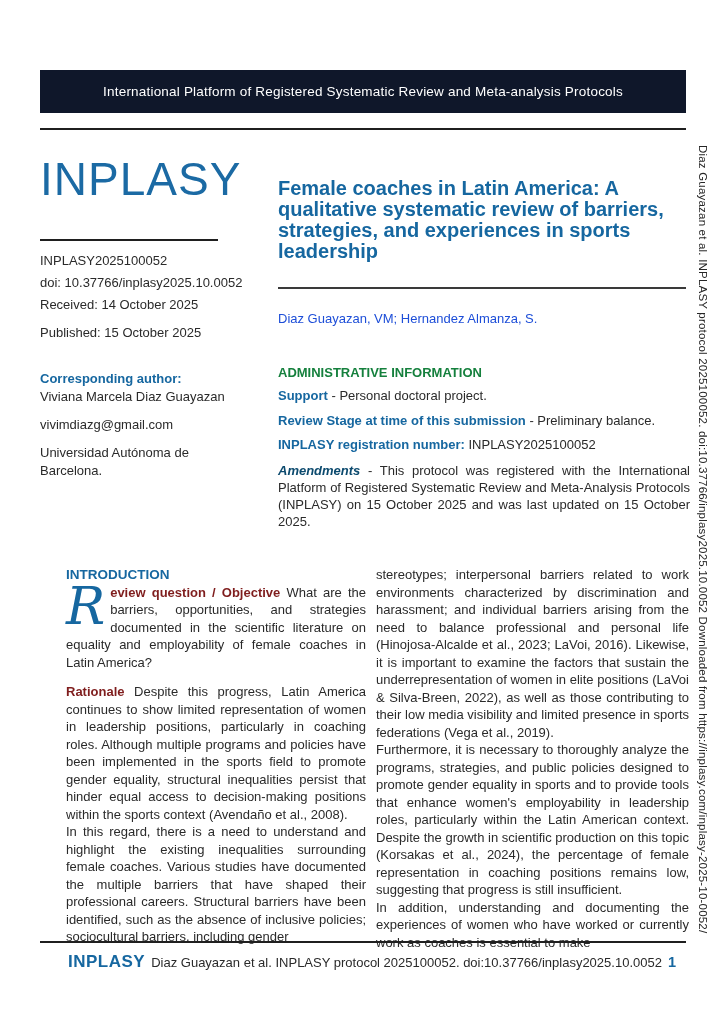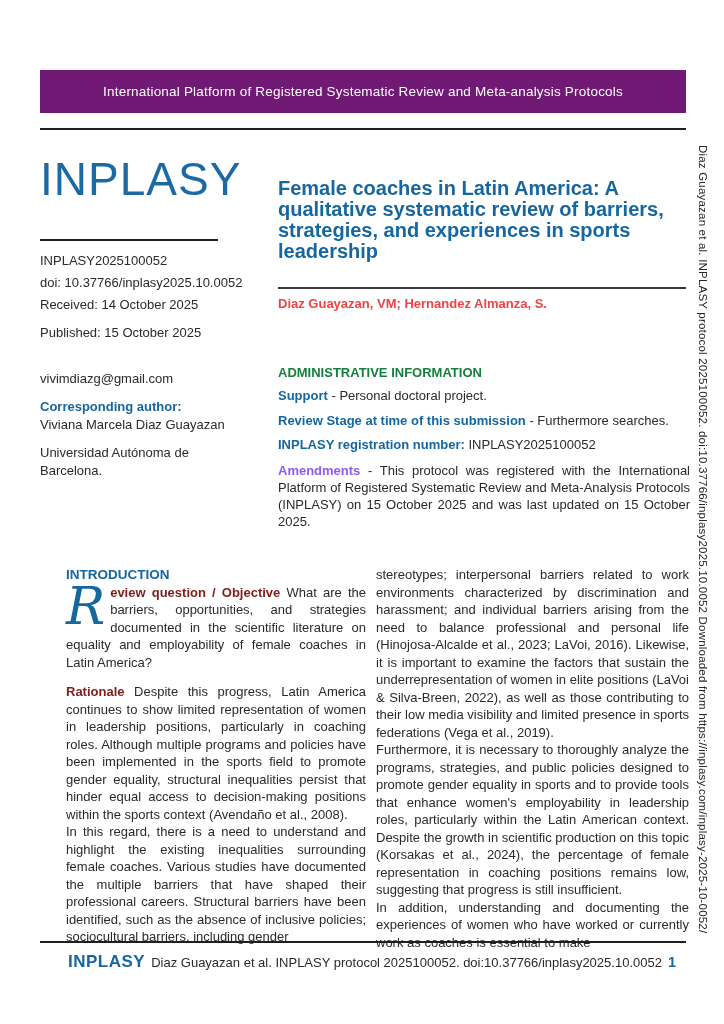--- a/index.html
+++ b/index.html
@@ -3,48 +3,48 @@
 <meta charset="utf-8">
 <style>
   html,body{margin:0;padding:0;background:#e8e8e8;}
   .page{
     position:relative;width:724px;height:1024px;background:#ffffff;
     font-family:"Liberation Sans","DejaVu Sans",sans-serif;
     color:#262626;overflow:hidden;margin:0 auto;
   }
   .banner{
     position:absolute;left:40px;top:70px;width:646px;height:43px;
-    background:#701a75;color:#ffffff;display:flex;align-items:center;justify-content:center;
+    background:#0f172a;color:#ffffff;display:flex;align-items:center;justify-content:center;
     font-size:13.5px;letter-spacing:.2px;
   }
   .rule{position:absolute;background:#1f1f1f;height:2px;}
   .topline{left:40px;top:128px;width:646px;}
   .logo{
     position:absolute;left:40px;top:152px;font-size:46px;color:#1b6aa4;
     letter-spacing:1px;font-weight:400;
   }
   .logo-underline{left:40px;top:239px;width:178px;}
   .meta{position:absolute;left:40px;top:250px;width:230px;font-size:13px;line-height:22px;color:#2a2a2a;}
   .meta .gap{height:6px;}
   .blue{color:#1667a0;}
   .bold{font-weight:bold;}
   .corr{position:absolute;left:40px;top:370px;width:230px;font-size:13px;line-height:18px;color:#2a2a2a;}
   .corr .blk{margin-bottom:10px;}
   .title{
     position:absolute;left:278px;top:178px;width:412px;
     font-size:20px;line-height:21px;font-weight:bold;color:#1667a0;
   }
   .authors-divider{left:278px;top:287px;width:408px;background:#3a3a3a;}
-  .authors{position:absolute;left:278px;top:296px;width:410px;font-size:13px;color:#ef4444;font-weight:bold;}
+  .authors{position:absolute;left:278px;top:311px;width:410px;font-size:13px;color:#1d4ed8;}
   .admin{position:absolute;left:278px;top:365px;width:412px;font-size:13px;color:#2a2a2a;}
   .admin-heading{font-weight:bold;color:#15803d;font-size:13px;margin:0 0 8px 0;}
   .admin-row{margin:0 0 8.5px 0;line-height:16px;}
   .admin-row .lbl{font-weight:bold;color:#1667a0;}
   .amend{margin-top:3px;text-align:justify;line-height:17px;}
-  .amend .lbl{font-weight:bold;color:#8b5cf6;}
+  .amend .lbl{font-weight:bold;color:#0c4a6e;font-style:italic;}
   .col{position:absolute;top:566px;font-size:13px;line-height:17.5px;text-align:justify;color:#2a2a2a;}
   .col-left{left:66px;width:300px;}
   .col-right{left:376px;width:313px;}
   .intro-heading{font-weight:bold;color:#1667a0;font-size:13.5px;margin:0 0 14px 0;text-align:left;}
   .col p{margin:0;}
   .col p.spaced{margin-bottom:12px;}
   .dropcap{
     float:left;font-family:"DejaVu Serif","Liberation Serif",serif;font-style:italic;
     font-size:52px;line-height:40px;color:#1667a0;margin:2px 5px 0 0;
   }
@@ -78,43 +78,43 @@
 
   <div class="meta">
     <div>INPLASY2025100052</div>
     <div>doi: 10.37766/inplasy2025.10.0052</div>
     <div>Received: 14 October 2025</div>
     <div class="gap"></div>
     <div>Published: 15 October 2025</div>
   </div>
 
   <div class="corr">
-    <div class="blk">vivimdiazg@gmail.com</div>
     <div class="blk">
       <div class="blue bold">Corresponding author:</div>
       <div>Viviana Marcela Diaz Guayazan</div>
     </div>
+    <div class="blk">vivimdiazg@gmail.com</div>
     <div>
       <div>Universidad Autónoma de</div>
       <div>Barcelona.</div>
     </div>
   </div>
 
   <div class="title">Female coaches in Latin America: A qualitative systematic review of barriers, strategies, and experiences in sports leadership</div>
 
   <div class="rule authors-divider"></div>
   <div class="authors">Diaz Guayazan, VM; Hernandez Almanza, S.</div>
 
   <div class="admin">
     <p class="admin-heading">ADMINISTRATIVE INFORMATION</p>
     <div class="admin-row">
       <span class="lbl">Support</span><span> -  Personal doctoral project.</span>
     </div>
     <div class="admin-row">
-      <span class="lbl">Review Stage at time of this submission</span><span> - Furthermore searches.</span>
+      <span class="lbl">Review Stage at time of this submission</span><span> - Preliminary balance.</span>
     </div>
     <div class="admin-row">
       <span class="lbl">INPLASY registration number:</span><span> INPLASY2025100052</span>
     </div>
     <p class="amend">
       <span class="lbl">Amendments</span><span> - This protocol was registered with the International Platform of Registered Systematic Review and Meta-Analysis Protocols (INPLASY) on 15 October 2025 and was last updated on 15 October 2025.</span>
     </p>
   </div>
 
   <div class="col col-left">

